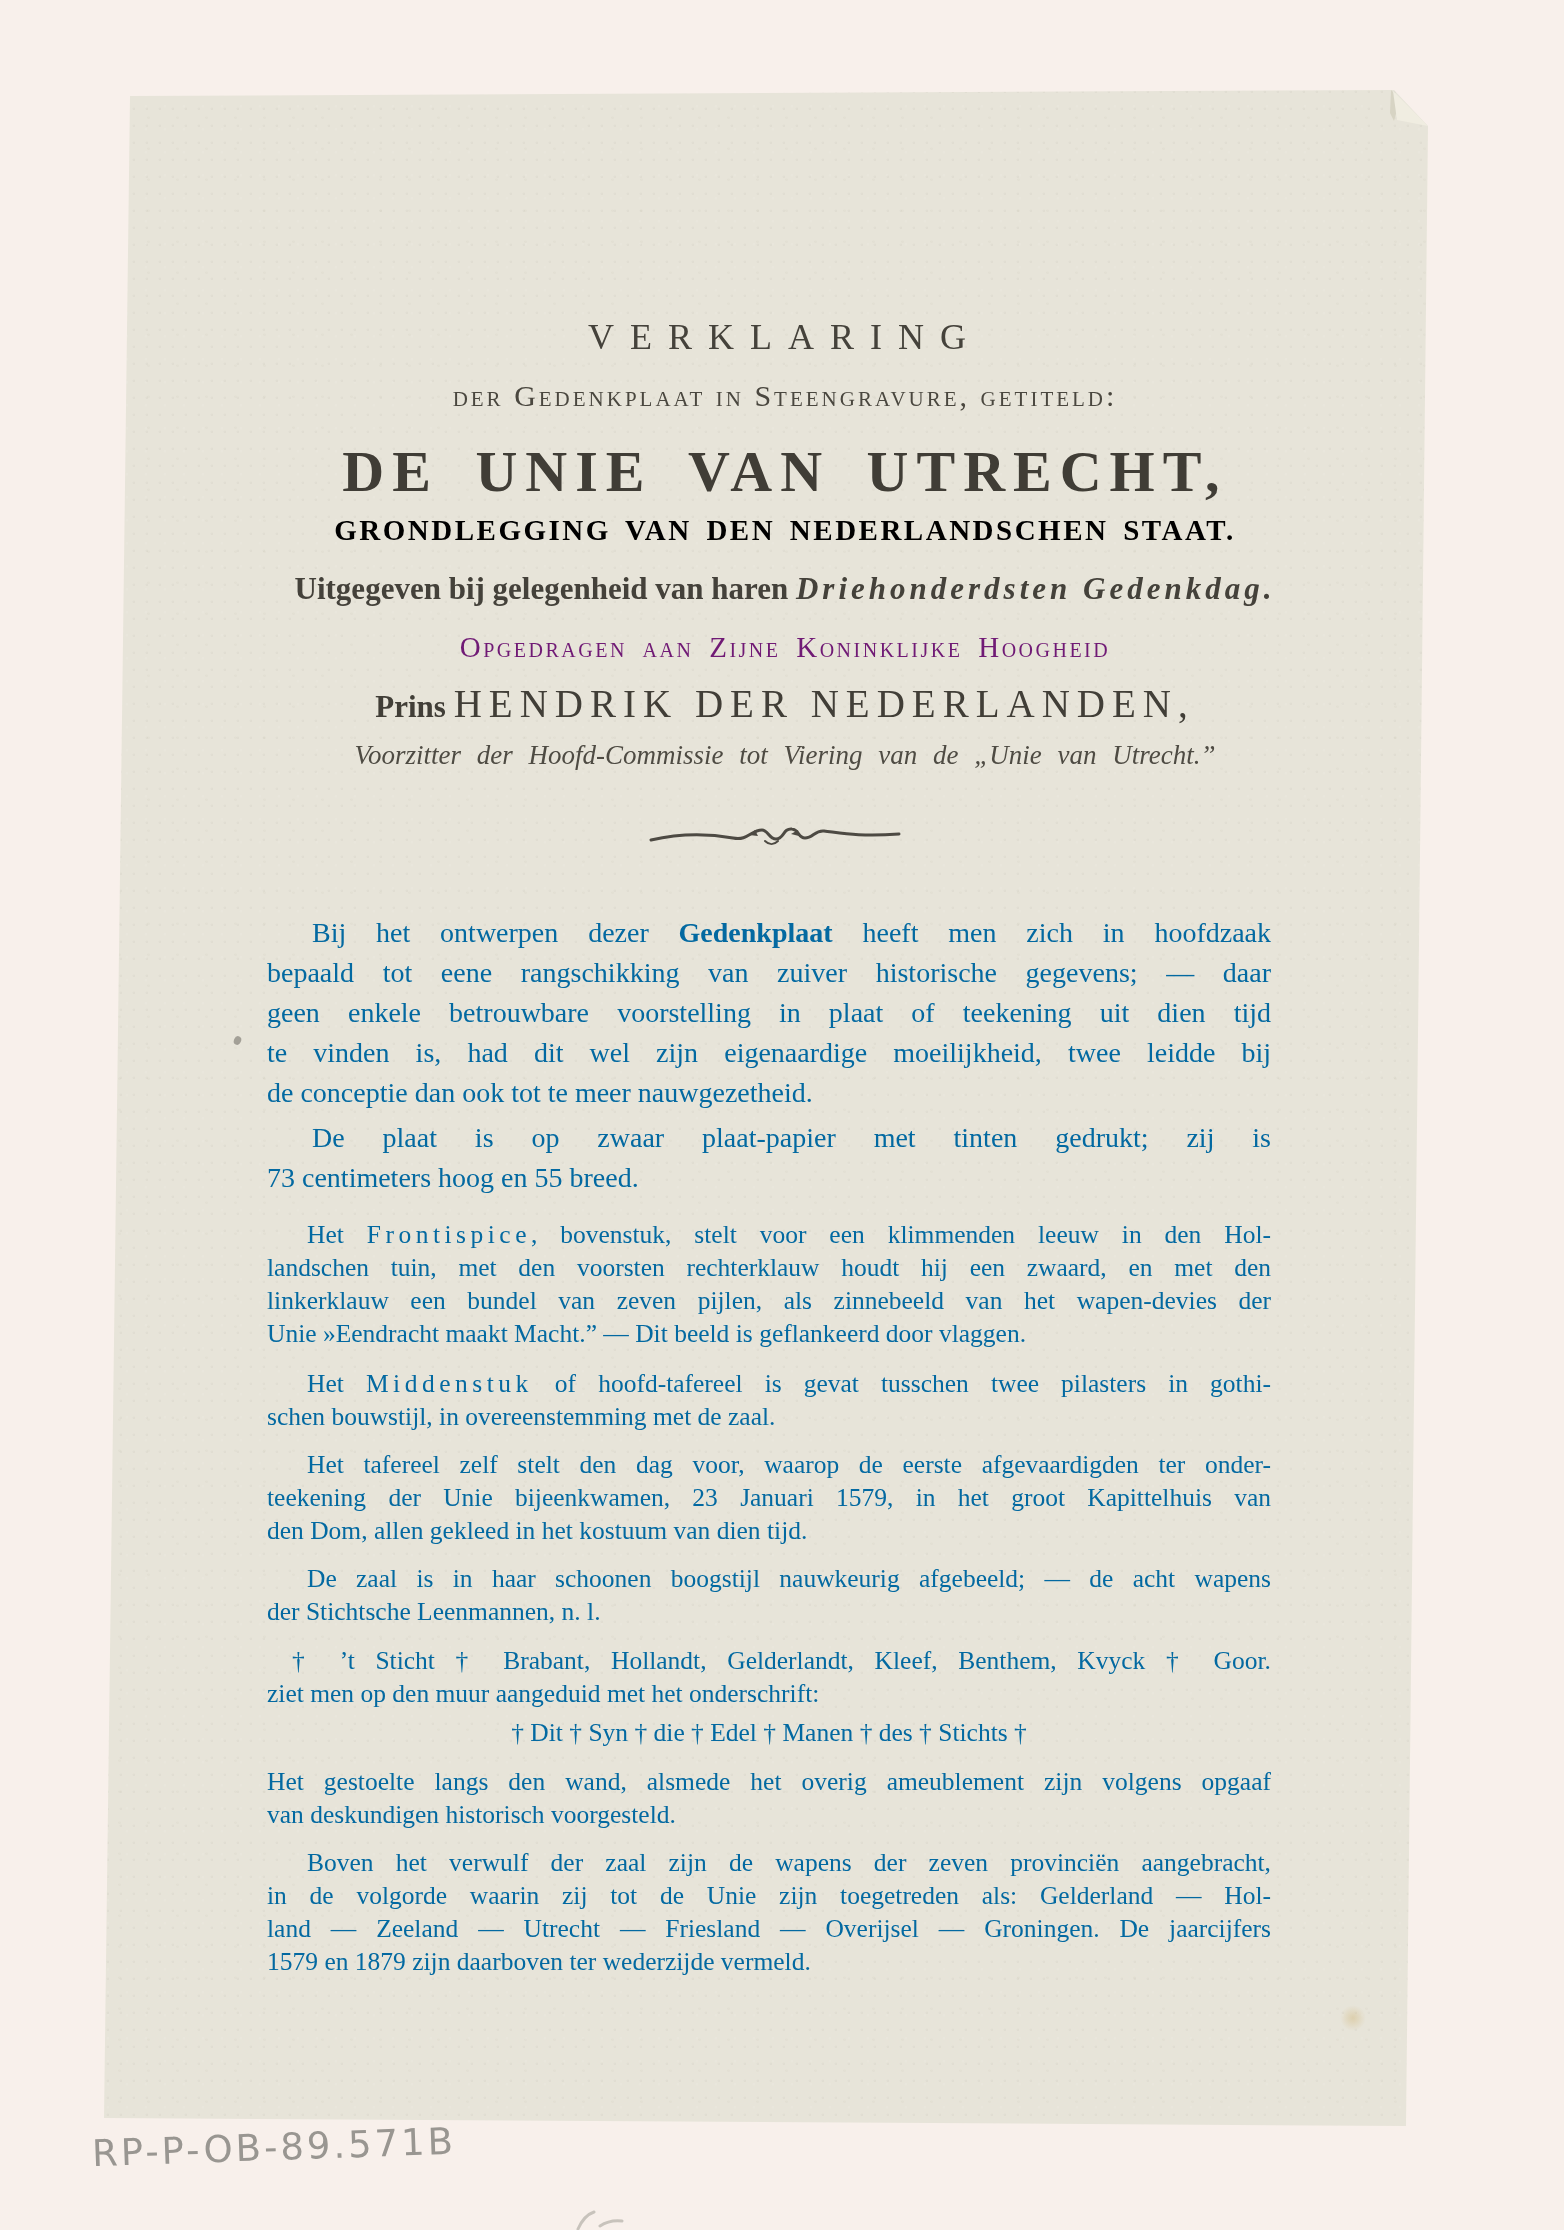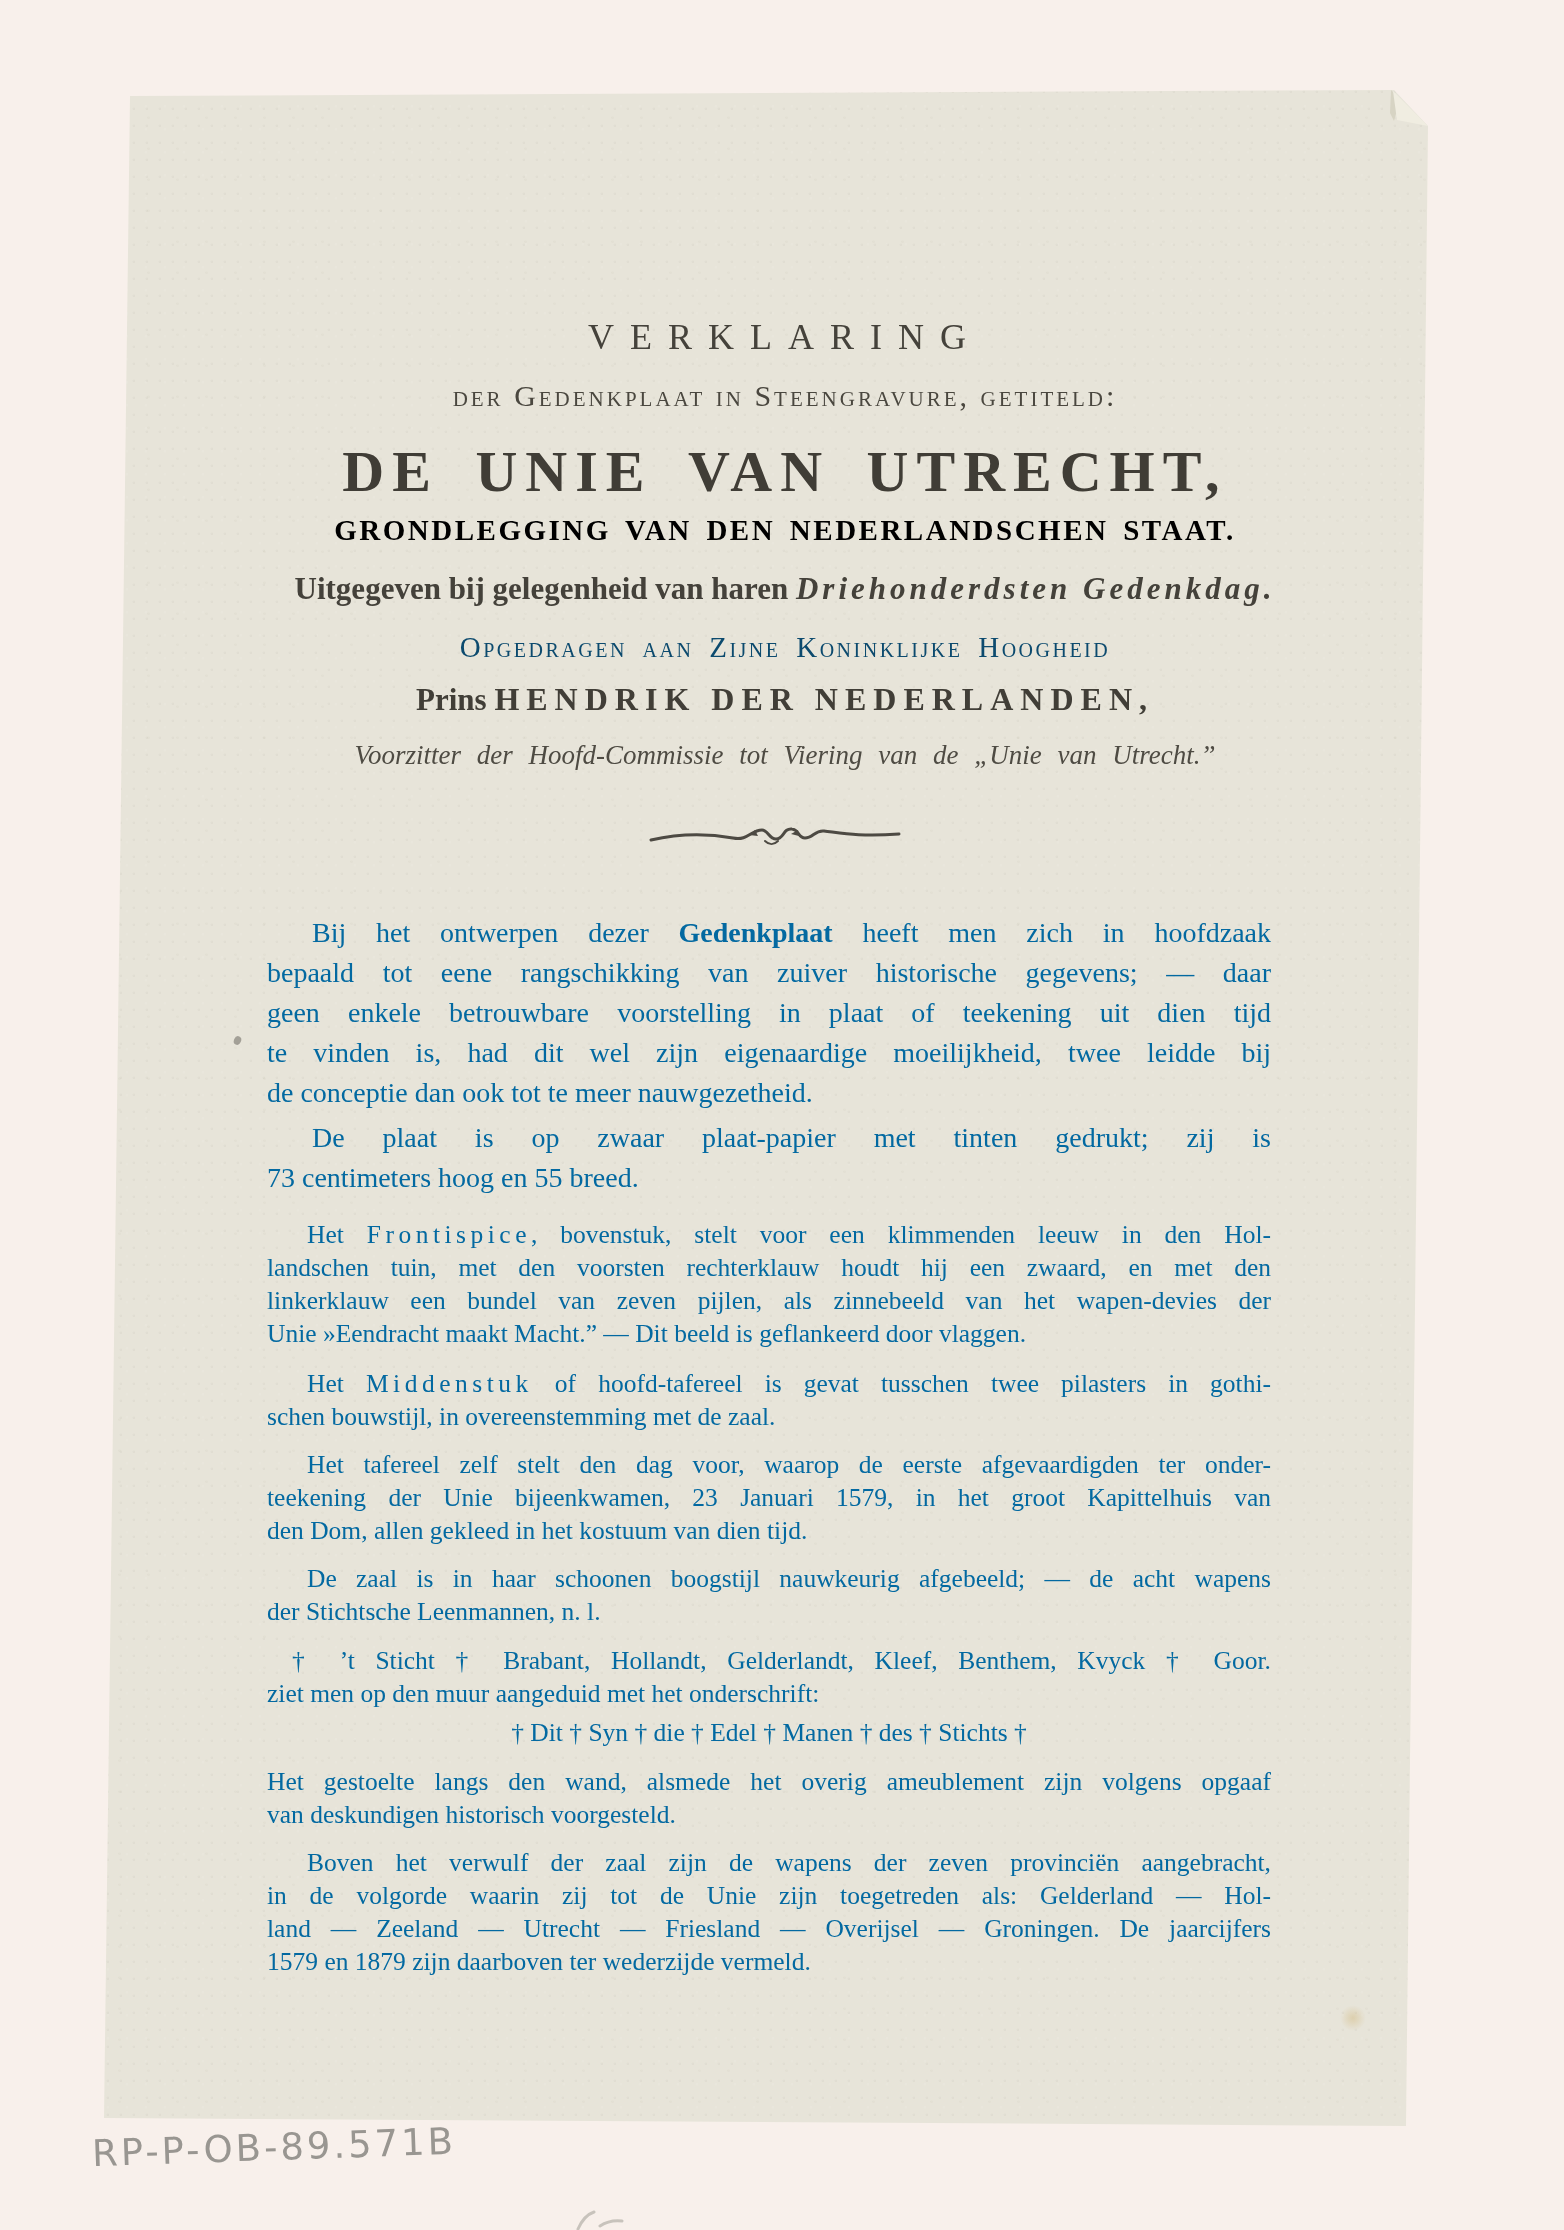--- a/index.html
+++ b/index.html
@@ -55,24 +55,24 @@
 
   
   .h{position:absolute;left:283px;width:1004px;text-align:center;white-space:nowrap;}
   .h-verklaring{top:316px;font-size:36px;letter-spacing:16px;color:#45423b;}
   .sc{font-variant:small-caps;}
   .h-sub1{top:379px;font-size:30px;letter-spacing:3px;color:#4a473f;}
   .h-main{top:438px;font-size:58px;font-weight:bold;letter-spacing:8px;word-spacing:14px;color:#403d36;}
   .h-sub2{top:514px;font-size:29px;font-weight:bold;letter-spacing:2.5px;word-spacing:5px;color:#000000;}
   .h-occ{top:571px;font-size:31px;font-weight:bold;color:#44413a;}
   .h-occ .spaced{letter-spacing:4px;font-style:italic;}
-  .h-ded{top:631px;font-size:29px;letter-spacing:2.5px;word-spacing:6px;color:#0c4a6e;}
+  .h-ded{top:631px;font-size:29px;letter-spacing:2.5px;word-spacing:6px;color:#701a75;}
   .h-prins{top:681px;color:#413e37;}
   .h-prins .prefix{font-size:31px;font-weight:bold;}
-  .h-prins .name{font-size:32px;font-weight:bold;letter-spacing:7px;}
+  .h-prins .name{font-size:39px;font-weight:normal;letter-spacing:7px;}
   .h-voorz{top:740px;font-size:27px;font-style:italic;word-spacing:9px;color:#4e4b43;}
   .ornament{position:absolute;left:645px;top:818px;}
 
   
   .bodytext{position:absolute;left:267px;top:913px;width:1004px;color:#0369a1;}
   .para{margin:0;}
   .para.large{font-size:28px;line-height:40px;}
   .para.small{font-size:25.5px;line-height:33px;}
   .para:nth-child(2){margin-top:5px;}
   .para:nth-child(3){margin-top:20px;}

